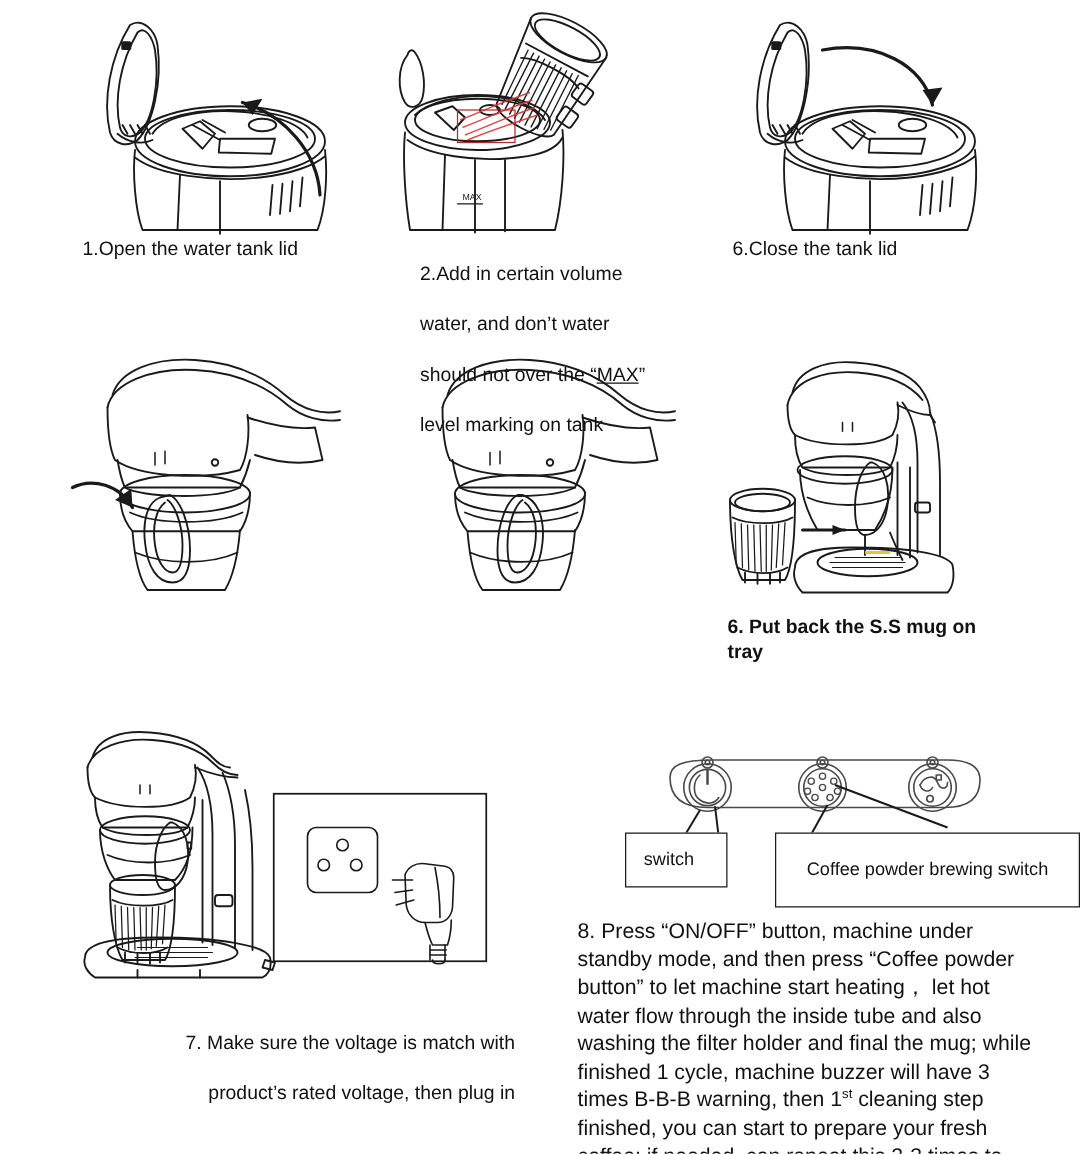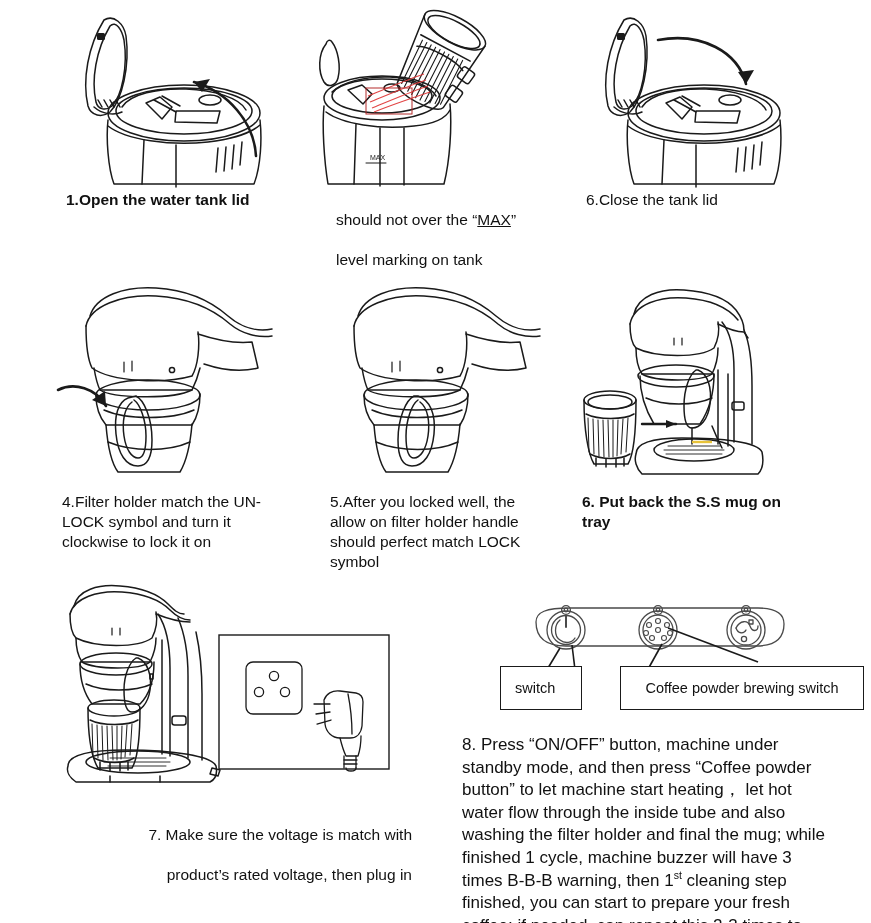--- a/index.html
+++ b/index.html
@@ -146,23 +146,25 @@
         <path d="M50 118 C68 132 112 138 150 134 C176 131 194 124 202 117"></path>
         <path d="M86 132 L84 176 M118 137 L118 179"></path>
         <path d="M160 140 l-2 24 M168 139 l-2 24 M176 137 l-2 24 M184 134 l-2 23"></path>
 
         <path d="M80 32 C124 24 160 44 168 76" stroke-width="2.6"></path>
         <path d="M168 76 l8 -14 l-16 2 z" fill="#1a1a1a" stroke="none"></path>
       </g>
     </svg>
   </div>
 
-  <div class="caption" style="left:66px;top:190px;width:270px;font-weight:bold;">1.Open the water tank lid</div>
+  <div class="caption" style="left:66px;top:190px;width:270px;">1.Open the water tank lid</div>
 
   <div class="caption" style="left:336px;top:190px;width:200px;">
+    <div>2.Add in certain volume</div>
+    <div>water, and don’t water</div>
     <div><span>should not over the “</span><span class="u">MAX</span><span>”</span></div>
     <div>level marking on tank</div>
   </div>
 
   <div class="caption" style="left:586px;top:190px;width:260px;">6.Close the tank lid</div>
 
   <div class="fig" style="left:52px;top:282px;">
     <svg width="250" height="198" viewBox="0 0 250 198">
       <g fill="none" stroke="#1a1a1a" stroke-width="1.5" stroke-linejoin="round" stroke-linecap="round">
 
@@ -259,28 +261,21 @@
 
         <path d="M70 146 L104 146" stroke-width="2.4"></path>
         <path d="M104 146 l-10 -4 l0 8 z" fill="#1a1a1a" stroke="none"></path>
       </g>
       <g stroke="#e8c33a" stroke-width="2.4" fill="none">
         <path d="M120 164 L140 164"></path>
       </g>
     </svg>
   </div>
 
-  <div class="caption" style="left:62px;top:492px;width:250px;">4.Filter holder match the UN-
-LOCK symbol and turn it
-clockwise to lock it on</div>
-
-  <div class="caption" style="left:330px;top:492px;width:240px;">5.After you locked well, the
-allow on filter holder handle
-should perfect match LOCK
-symbol</div>
+
 
   <div class="caption" style="left:582px;top:492px;width:250px;font-weight:bold;">6. Put back the S.S mug on
 tray</div>
 
   <div class="fig" style="left:50px;top:580px;">
     <svg width="190" height="205" viewBox="0 0 190 205">
       <g fill="none" stroke="#1a1a1a" stroke-width="1.5" stroke-linejoin="round" stroke-linecap="round">
         <path d="M24 26 C28 10 48 4 70 6 C96 8 110 16 118 24 C124 30 128 34 134 34"></path>
         <path d="M20 34 C24 18 48 10 72 12 C98 14 112 22 120 30 C126 36 132 40 140 40"></path>
         <path d="M20 34 C20 46 22 54 26 58 C46 68 88 68 102 58 C106 50 108 42 106 32"></path>
@@ -397,21 +392,21 @@
         <path d="M82 45 L86 78"></path>
         <path d="M172 44 L152 80"></path>
         <path d="M178 28 L268 62"></path>
       </g>
     </svg>
 
     <div class="callout" style="left:10px;top:66px;width:82px;height:44px;">
       <span>switch</span>
     </div>
 
-    <div class="callout center" style="left:130px;top:66px;width:244px;height:44px;">
+    <div class="callout center" style="left:130px;top:66px;width:244px;height:60px;">
       <span>Coffee powder brewing switch</span>
     </div>
   </div>
 
   <div class="caption big" style="left:462px;top:712px;width:400px;">
     <span>8. Press “ON/OFF” button, machine under
 standby mode, and then press “Coffee powder
 button” to let machine start heating，  let hot
 water flow through the inside tube and also
 washing the filter holder and final the mug; while

